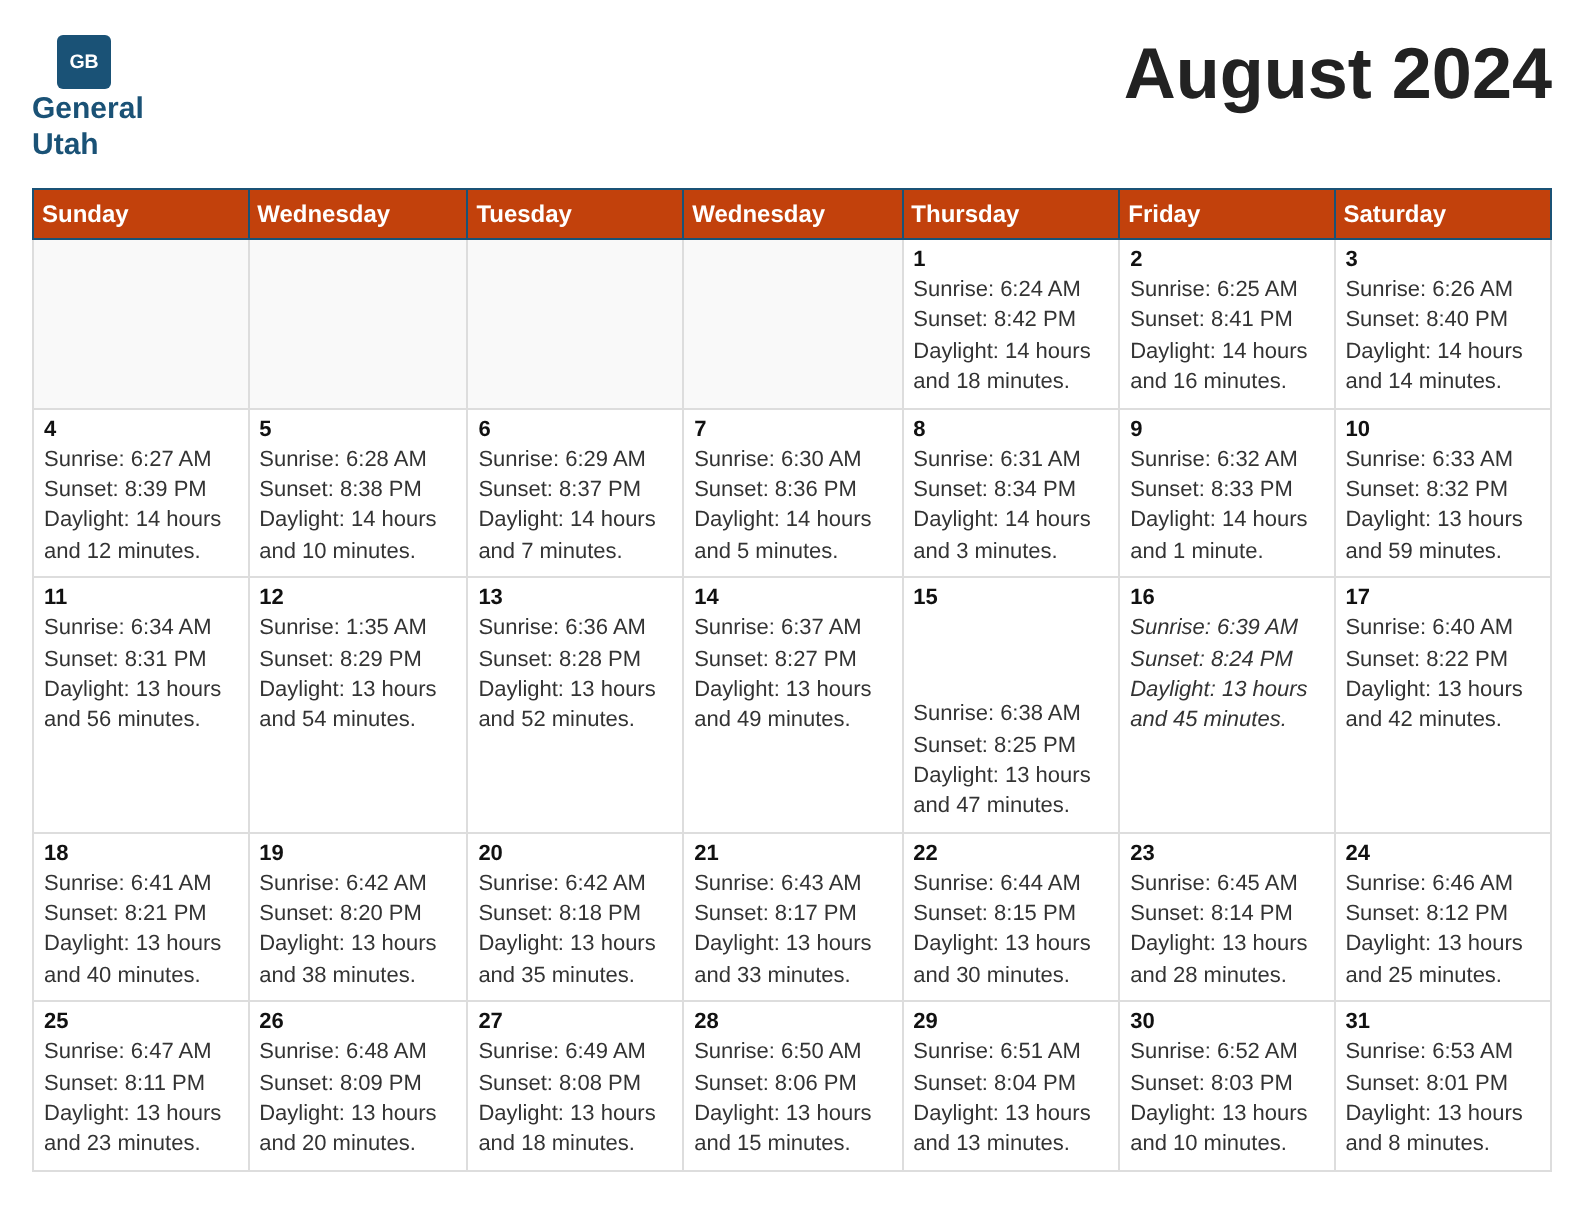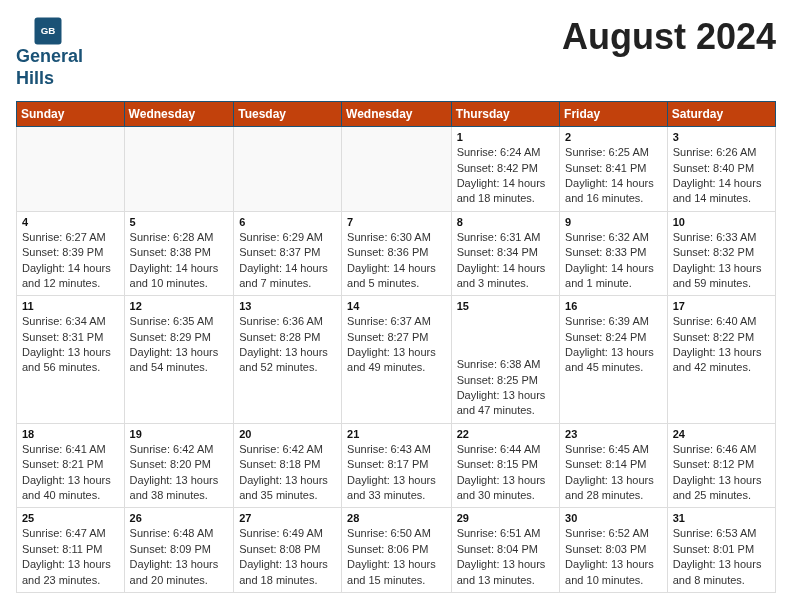--- a/index.html
+++ b/index.html
@@ -17,21 +17,21 @@
       margin-bottom: 12px;
     }
     .logo {
       display: flex;
       align-items: center;
       flex-direction: column;
     }
     .logo-text {
       display: flex;
       flex-direction: column;
-      font-size: 18px;
+      font-size: 15px;
       font-weight: bold;
       color: #1a5276;
       line-height: 1.2;
     }
     .logo-icon {
       width: 30px;
       height: 30px;
       margin-right: 4px;
     }
     .title-block {
@@ -89,21 +89,21 @@
 <body>
 
 <div class="header">
   <div class="logo">
     <svg class="logo-icon" viewBox="0 0 40 40">
       <rect x="2" y="2" width="36" height="36" rx="4" fill="#1a5276"></rect>
       <text x="20" y="24" text-anchor="middle" fill="white" font-size="13" font-weight="bold" font-family="Arial">GB</text>
     </svg>
     <div class="logo-text">
       <span>General</span>
-      <span>Hills</span>
+      <span>Utah</span>
     </div>
   </div>
   <div class="title-block">
     <div class="month-title">August 2024</div>
   </div>
 </div>
 
 <table class="calendar">
   <thead>
     <tr>
@@ -198,21 +198,21 @@
       <tr>
         <td>
           <div class="day-num">11</div>
           <div class="day-info" style="white-space: pre-line;">Sunrise: 6:34 AM
 Sunset: 8:31 PM
 Daylight: 13 hours
 and 56 minutes.</div>
         </td>
         <td>
           <div class="day-num">12</div>
-          <div class="day-info" style="white-space: pre-line;">Sunrise: 6:35 AM
+          <div class="day-info" style="white-space: pre-line;">Sunrise: 1:35 AM
 Sunset: 8:29 PM
 Daylight: 13 hours
 and 54 minutes.</div>
         </td>
         <td>
           <div class="day-num">13</div>
           <div class="day-info" style="white-space: pre-line;">Sunrise: 6:36 AM
 Sunset: 8:28 PM
 Daylight: 13 hours
 and 52 minutes.</div>
@@ -226,21 +226,21 @@
         </td>
         <td>
           <div class="day-num">15</div>
           <div class="day-info" style="white-space: pre-line; margin-top: 45px;">Sunrise: 6:38 AM
 Sunset: 8:25 PM
 Daylight: 13 hours
 and 47 minutes.</div>
         </td>
         <td>
           <div class="day-num">16</div>
-          <div class="day-info" style="white-space: pre-line;">Sunrise: 6:39 AM
+          <div class="day-info" style="white-space: pre-line; font-style: italic;">Sunrise: 6:39 AM
 Sunset: 8:24 PM
 Daylight: 13 hours
 and 45 minutes.</div>
         </td>
         <td>
           <div class="day-num">17</div>
           <div class="day-info" style="white-space: pre-line;">Sunrise: 6:40 AM
 Sunset: 8:22 PM
 Daylight: 13 hours
 and 42 minutes.</div>

